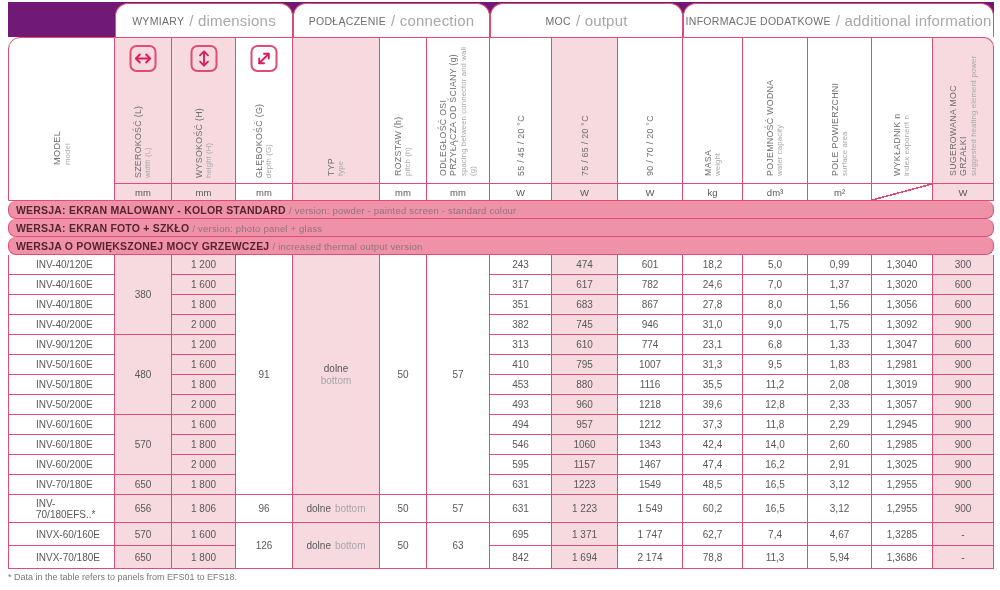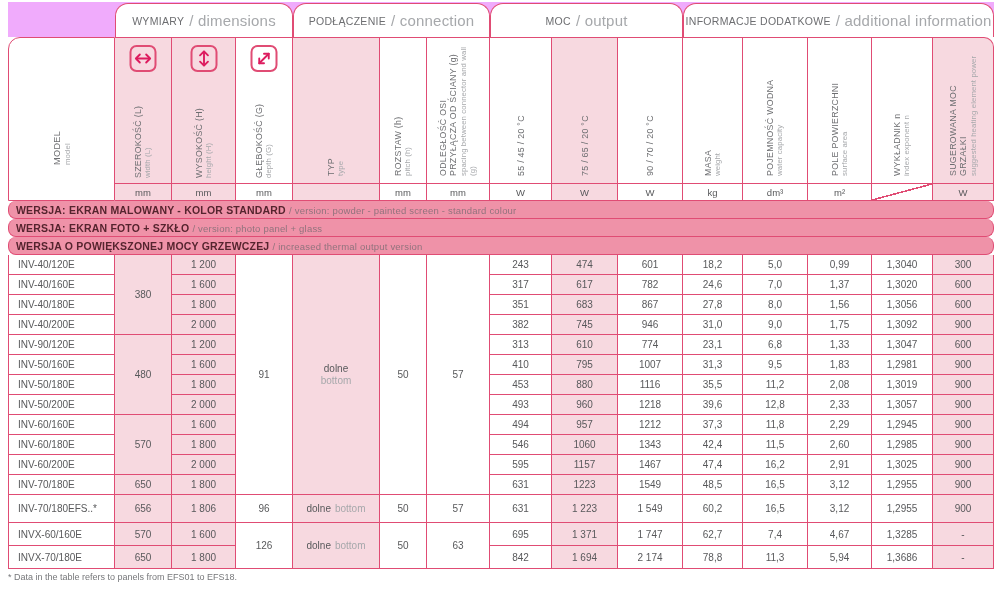--- a/index.html
+++ b/index.html
@@ -12,21 +12,21 @@
     position:absolute; left:8px; top:2px; width:986px;
     border-collapse:separate; border-spacing:0; table-layout:fixed;
   }
   td,th { padding:0; font-weight:normal; vertical-align:middle; }
   .c  { border-right:1px solid var(--border); border-bottom:1px solid var(--border); background:#fff; }
   .bl { border-left:1px solid var(--border); }
   .bt { border-top:1px solid var(--border); }
   .pink { background:var(--lightpink) !important; }
 
   
-  .groups-row td { border:none; height:35px; vertical-align:bottom; background:#f0abfc; }
+  .groups-row td { border:none; height:35px; vertical-align:bottom; background:#701a75; }
   .gbox {
     height:34px; margin:0; border:1px solid var(--border); border-bottom:none;
     border-radius:13px 13px 0 0; background:#fff;
     display:flex; align-items:center; justify-content:center; gap:5px;
     font-size:10.5px; color:var(--gray); letter-spacing:0.3px;
   }
   .gbox .g-sub { font-size:15px; color:var(--lightgray); letter-spacing:0.2px; }
 
   
   .head-row th { height:147px; position:relative; }
@@ -58,21 +58,21 @@
 
   
   .band-row td {
     height:18px; background:var(--band); padding-left:7px; text-align:left;
     font-size:10.5px; font-weight:bold; color:var(--bandtext); letter-spacing:0.2px;border-radius:8px;
   }
   .band-row .band-sub { font-weight:normal; font-size:9.5px; color:var(--bandsub); }
 
   
   tbody td { font-size:10px; color:var(--dark); text-align:center; }
-  tbody td.model { text-align:left; padding-left:9px; }
+  tbody td.model { text-align:left; padding-left:27px; }
   tbody.s1 tr td { height:20px; }
   tbody.s2 tr td { height:28px; }
   tbody.s3 tr td { height:23px;margin-left:8px; }
   .typ-stack .t1, .typ-stack .t2 { display:block; line-height:1.15; }
   .typ-inline .t1 { margin-right:4px; }
   .t2 { color:var(--lightgray); }
 
   
   .footnote { position:absolute; left:8px; top:571px; }
   .fn-bold { font-size:11px; font-weight:bold; color:#3e3e40; letter-spacing:0.2px; }
@@ -389,21 +389,21 @@
           <td class="c">1,2945</td>
           <td class="c pink">900</td>
         </tr>
         <tr>
           <td class="c bl model">INV-60/180E</td>
           <td class="c pink">1 800</td>
           <td class="c">546</td>
           <td class="c pink">1060</td>
           <td class="c">1343</td>
           <td class="c">42,4</td>
-          <td class="c">11,5</td>
+          <td class="c">14,0</td>
           <td class="c">2,60</td>
           <td class="c">1,2985</td>
           <td class="c pink">900</td>
         </tr>
         <tr>
           <td class="c bl model">INV-60/200E</td>
           <td class="c pink">2 000</td>
           <td class="c">595</td>
           <td class="c pink">1157</td>
           <td class="c">1467</td>

